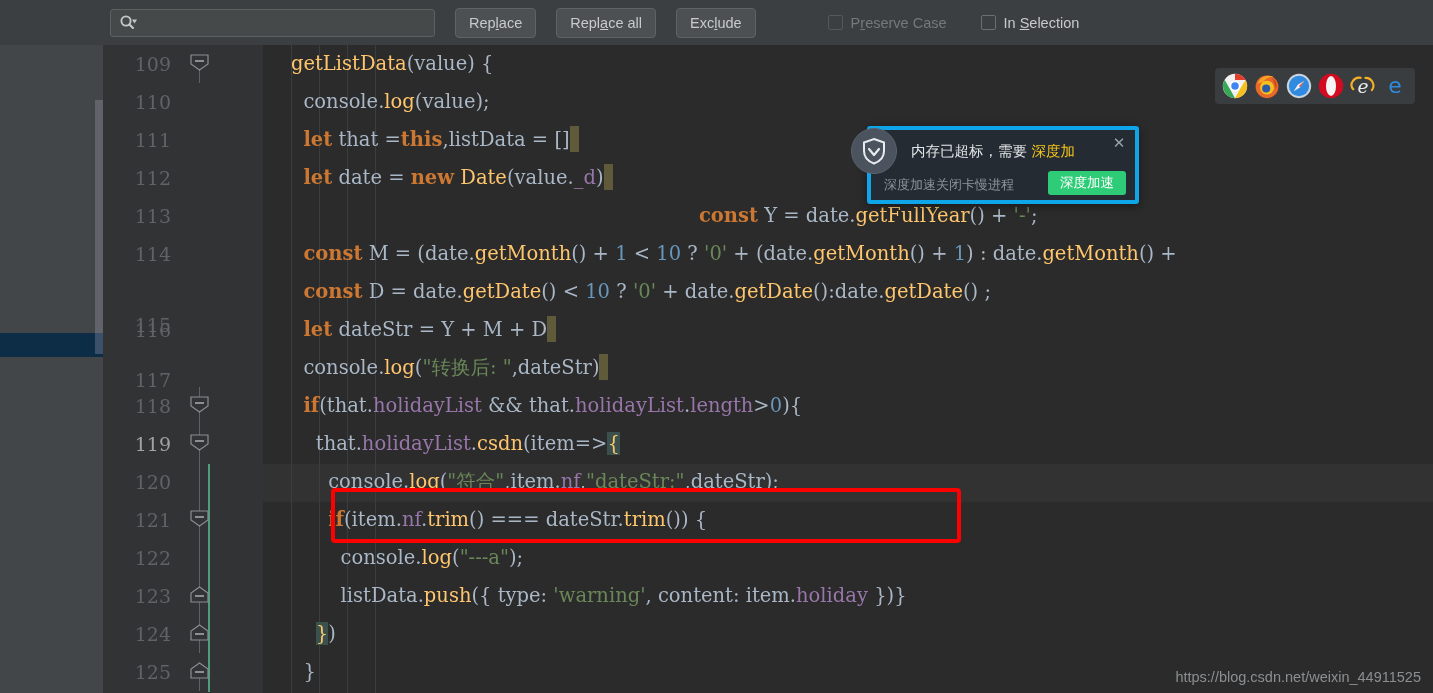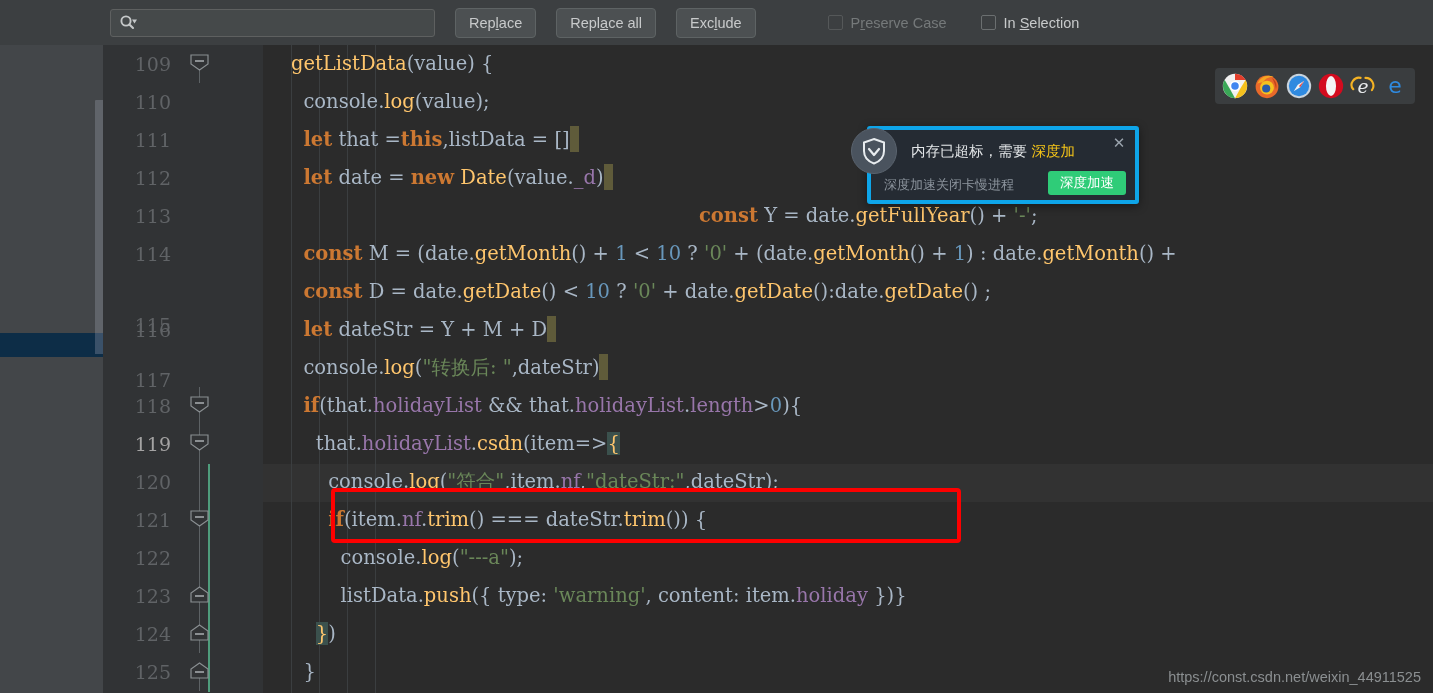--- a/index.html
+++ b/index.html
@@ -586,14 +586,14 @@
         <text x="16" y="25" font-family="DejaVu Serif, serif" font-size="23" font-style="italic" fill="#e8eaec" text-anchor="middle">e</text>
       </svg>
     </span>
     <span class="bico">
       <svg class="bico" viewBox="0 0 32 32">
         <text x="16" y="25" font-family="DejaVu Sans, sans-serif" font-size="27" fill="#2f8ae0" text-anchor="middle">e</text>
       </svg>
     </span>
   </div>
 
-  <div class="watermark">https://const.csdn.net/weixin_44911525</div>
+  <div class="watermark">https://blog.csdn.net/weixin_44911525</div>
 </div>
 
 </body></html>

